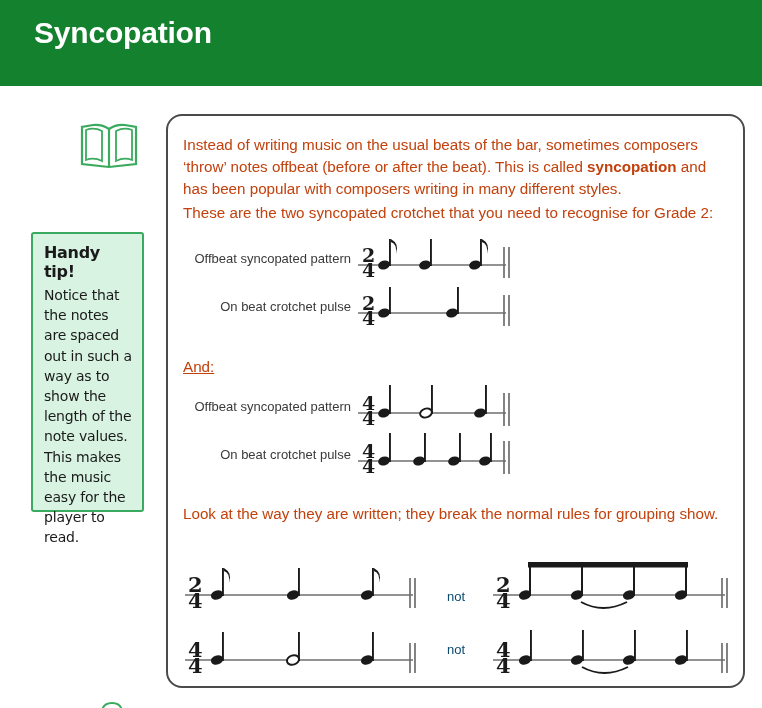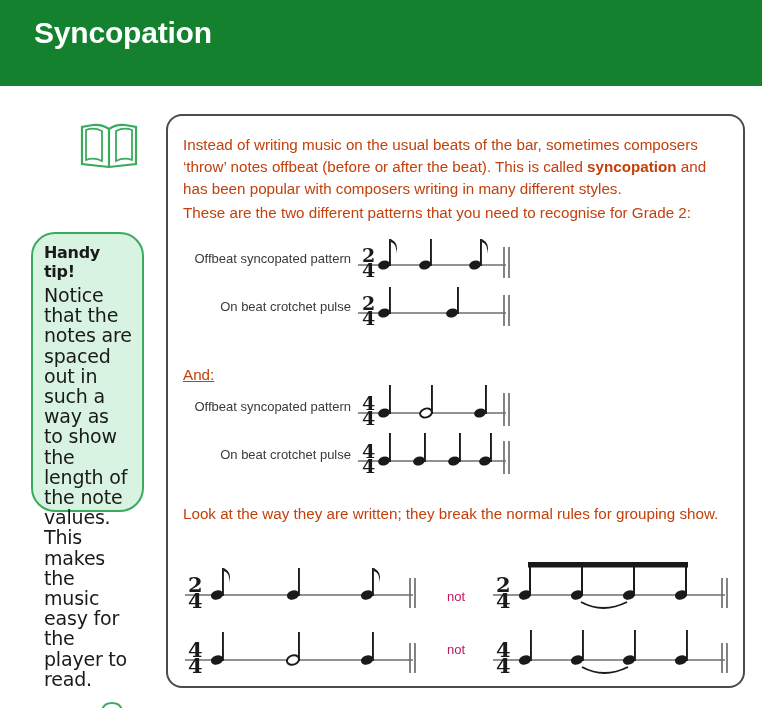--- a/index.html
+++ b/index.html
@@ -40,35 +40,35 @@
     width: 62px; height: 52px;
   }
 
   
   .tip-box {
     position: absolute;
     left: 31px; top: 232px;
     width: 113px; height: 280px;
     background: #d8f3e1;
     border: 2px solid #3aab5e;
-    border-radius: 24px;
+    border-radius: 3px;
     box-sizing: border-box;
     padding: 9px 9px 0 11px;
   }
   .tip-title {
     font-family: "DejaVu Sans", sans-serif;
     font-size: 16px;
     font-weight: bold;
     color: #1a1a1a;
     margin-bottom: 4px;
     letter-spacing: -0.3px;
   }
   .tip-body {
     font-family: "DejaVu Sans", sans-serif;
-    font-size: 19px;
+    font-size: 14px;
     line-height: 20.2px;
     color: #1a1a1a;
     letter-spacing: -0.2px;
   }
 
   
   .card {
     position: absolute;
     left: 166px; top: 114px;
     width: 579px; height: 574px;
@@ -94,42 +94,42 @@
   .para {
     position: absolute;
     font-size: 15.2px;
     line-height: 22px;
     color: #c2410c;
   }
   .para b { font-weight: bold; }
 
   .p-intro  { left: 183px; top: 134px; width: 548px; }
   .p-these  { left: 183px; top: 202px; width: 548px; }
-  .p-and    { left: 183px; top: 364px; width: 200px; text-decoration: underline; }
+  .p-and    { left: 183px; top: 356px; width: 200px; text-decoration: underline; }
   .p-look   { left: 183px; top: 503px; width: 540px; }
 
   
   .stave-label {
     position: absolute;
     font-size: 13px;
     color: #3a3a3a;
     text-align: right;
     white-space: nowrap;
   }
 
   
   .music {
     position: absolute;
   }
   .music svg { display: block; }
 
   .not-label {
     position: absolute;
     font-size: 13px;
-    color: #be185d;
+    color: #0c4a6e;
   }
 </style>
 </head>
 <body>
 
 <div class="header">
   <div class="header-title">Syncopation</div>
 </div>
 
 <div class="book-icon">
@@ -144,21 +144,21 @@
 <div class="tip-box">
   <div class="tip-title">Handy tip!</div>
   <div class="tip-body">Notice that the notes are spaced out in such a way as to show the length of the note values. This makes the music easy for the player to read.</div>
 </div>
 
 <div class="card-shadow"></div>
 <div class="card"></div>
 
 <div class="para p-intro"><span>Instead of writing music on the usual beats of the bar, sometimes composers ‘throw’ notes offbeat (before or after the beat). This is called </span><b>syncopation</b><span> and has been popular with composers writing in many different styles.</span></div>
 
-<div class="para p-these">These are the two different patterns that you need to recognise for Grade 2:</div>
+<div class="para p-these">These are the two syncopated crotchet that you need to recognise for Grade 2:</div>
 <div class="para p-and">And:</div>
 <div class="para p-look">Look at the way they are written; they break the normal rules for grouping show.</div>
 
 <div class="stave-label" style="left:183px; top:251px; width:168px;">Offbeat syncopated pattern</div>
 
 <div class="stave-label" style="left:183px; top:299px; width:168px;">On beat crotchet pulse</div>
 
 <div class="music" style="left:358px; top:233px;">
   <svg width="165" height="50" viewBox="0 0 165 50">
     <g stroke="#6e6e6e" stroke-width="1.6">

